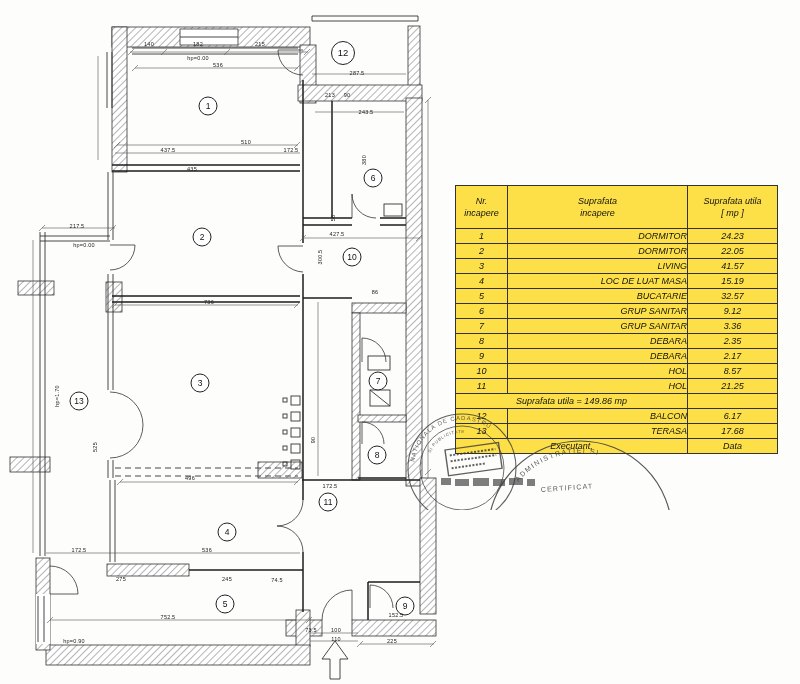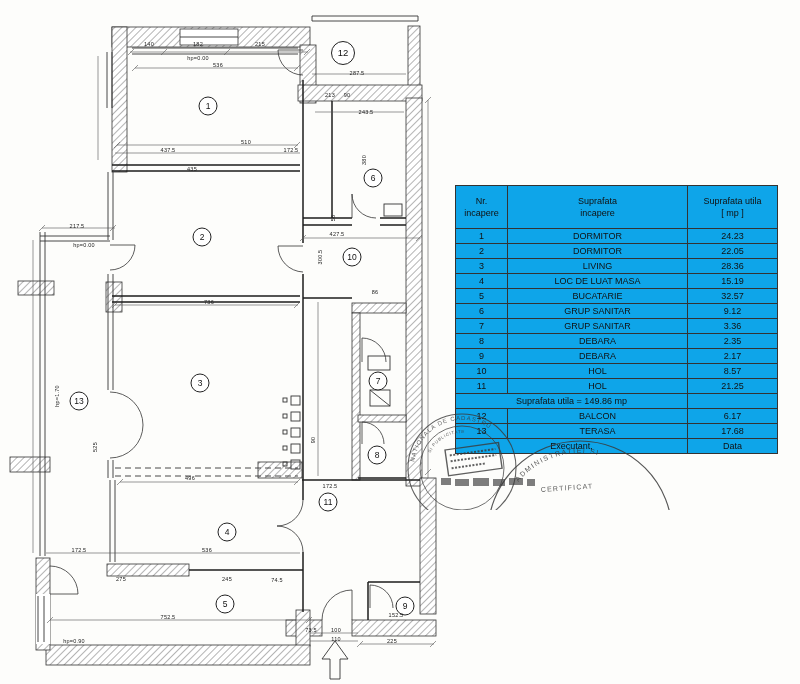--- a/index.html
+++ b/index.html
@@ -25,28 +25,28 @@
     font-size:8.5px;color:#111;transform:translate(-50%,-50%);line-height:1;
   }
   .marker.big{width:22px;height:22px;font-size:9.5px;}
   .dim{
     position:absolute;font-size:5.5px;color:#222;transform:translate(-50%,-50%);
     white-space:nowrap;letter-spacing:0.2px;
   }
   .dim.rot{transform:translate(-50%,-50%) rotate(-90deg);}
   
   .table-wrap{position:absolute;left:455px;top:185px;}
-  table.areas{border-collapse:collapse;table-layout:fixed;width:322px;background:#0ea5e9;}
+  table.areas{border-collapse:collapse;table-layout:fixed;width:322px;background:#fde047;font-style:italic;}
   table.areas th,table.areas td{
     border:1px solid #333;font-size:9px;font-weight:normal;
     padding:0 0 0 0;height:14px;overflow:hidden;
   }
   table.areas th{white-space:pre-line;text-align:center;height:42px;line-height:1.35;}
   td.c-nr{text-align:center;}
-  td.c-name{text-align:center;padding-left:9px;}
+  td.c-name{text-align:right;padding-left:9px;}
   td.c-area{text-align:center;}
   td.sum{text-align:center;}
   
   #stamp-overlay{position:absolute;left:405px;top:398px;width:270px;height:112px;
     overflow:hidden;pointer-events:none;}
   .stamp{stroke:#3a3a3a;fill:none;}
   .stamp-txt{fill:#3a3a3a;}
 </style>
 </head>
 <body>
@@ -241,21 +241,21 @@
             <td class="c-area">24.23</td>
           </tr>
           <tr>
             <td class="c-nr">2</td>
             <td class="c-name">DORMITOR</td>
             <td class="c-area">22.05</td>
           </tr>
           <tr>
             <td class="c-nr">3</td>
             <td class="c-name">LIVING</td>
-            <td class="c-area">28.36</td>
+            <td class="c-area">41.57</td>
           </tr>
           <tr>
             <td class="c-nr">4</td>
             <td class="c-name">LOC DE LUAT MASA</td>
             <td class="c-area">15.19</td>
           </tr>
           <tr>
             <td class="c-nr">5</td>
             <td class="c-name">BUCATARIE</td>
             <td class="c-area">32.57</td>

